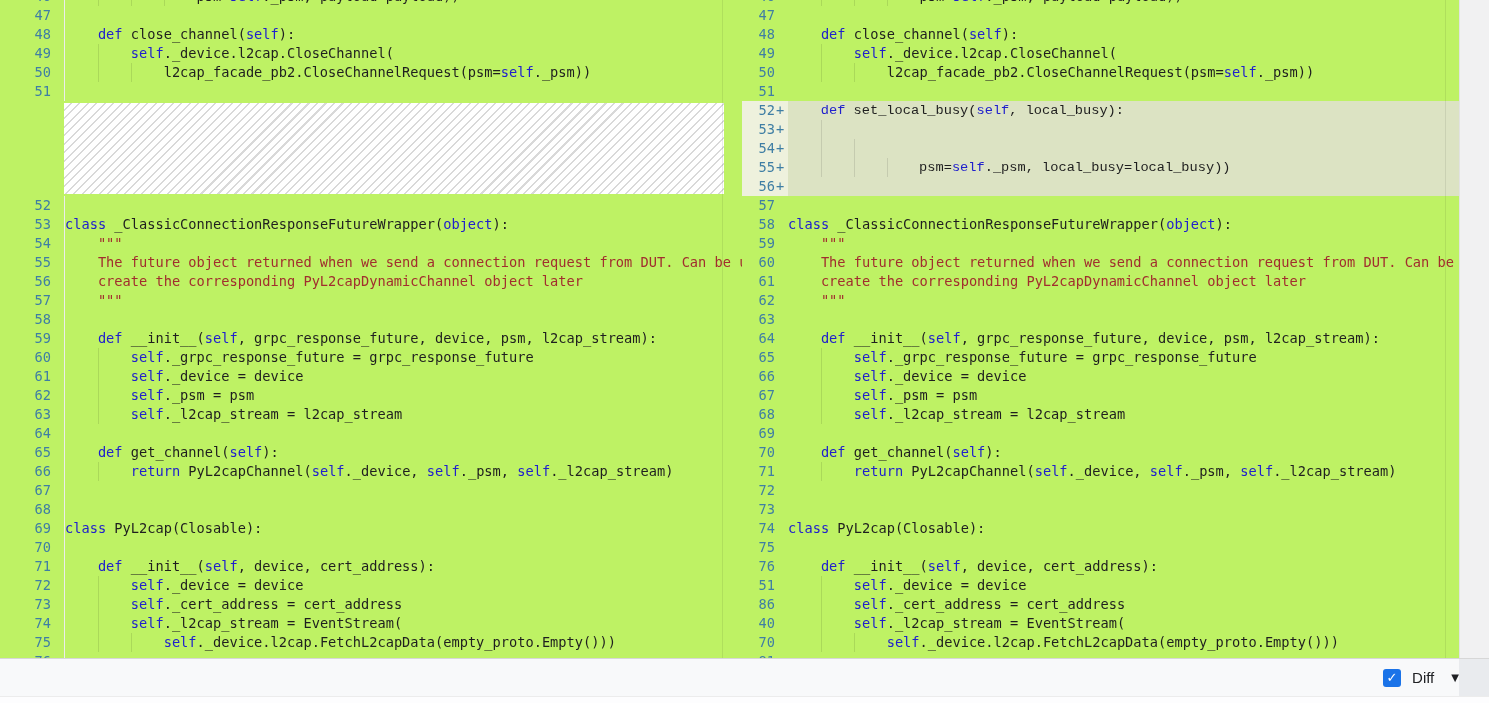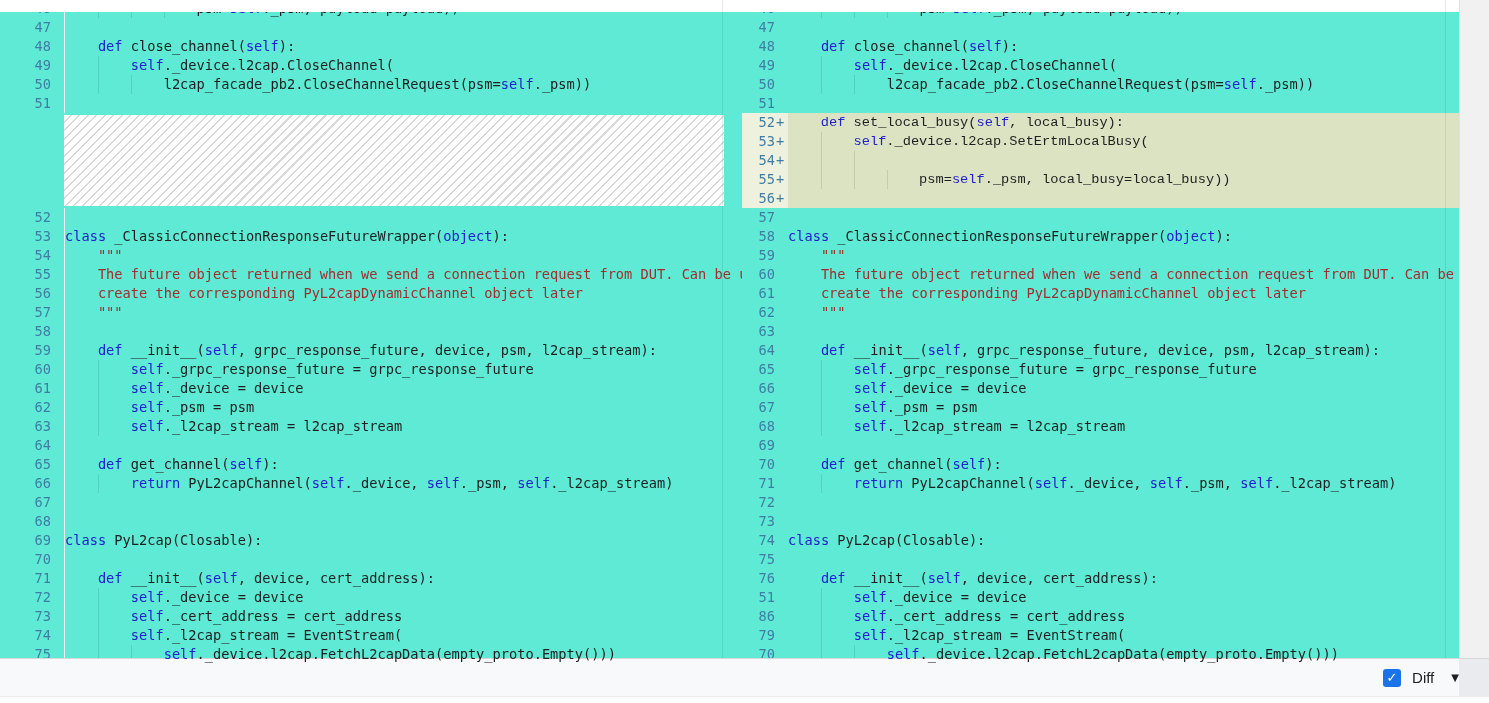--- a/index.html
+++ b/index.html
@@ -1,19 +1,19 @@
 <!DOCTYPE html>
 <html style="--keyword-color: #2020cc; --string-color: #a12e2e; --line-number-color: #3f7ea4; --added-line-bg: #dce3c3; --added-gutter-bg: #eef1dd; --checkbox-blue: #1a73e8;"><head>
 <meta charset="utf-8">
 <style>
   html,body{margin:0;padding:0;background:#fff;}
   .screen{position:relative;width:1489px;height:703px;background:#ffffff;overflow:hidden;
           font-family:"DejaVu Sans Mono","Liberation Mono",monospace;}
   
-  .pane{position:absolute;top:12px;height:658px;overflow:hidden;background:#5eead4;}
+  .pane{position:absolute;top:0;height:658px;overflow:hidden;background:#bef264;}
   .pane-left{left:0;width:742px;}
   .pane-right{left:742px;width:717px;}
   .rows{margin-top:-13px;}
   .row{display:flex;height:19px;line-height:19px;font-size:13.67px;}
   .gutter{flex:none;display:flex;color:var(--line-number-color);}
   .pane-left .gutter{width:64px;border-right:1px solid #ececec;}
   .pane-right .gutter{width:46px;}
   .lnum{flex:1;text-align:right;}
   .lmark{width:12px;padding-left:1px;}
   .codecell{flex:1;position:relative;color:#1f1f1f;}
@@ -324,21 +324,21 @@
             <span class="lnum">52</span>
             <span class="lmark">+</span>
           </div>
           <div class="codecell"><span class="codetext">    <span class="kw">def</span> set_local_busy(<span class="kw">self</span>, local_busy):</span></div>
         </div>
         <div class="row added">
           <div class="gutter">
             <span class="lnum">53</span>
             <span class="lmark">+</span>
           </div>
-          <div class="codecell"><i class="guide" style="left:32.92px"></i><span class="codetext">        <span class="kw">self</span>._device.l2cap.SetErtmLocalBusy(</span></div>
+          <div class="codecell"><i class="guide" style="left:32.92px"></i></div>
         </div>
         <div class="row added">
           <div class="gutter">
             <span class="lnum">54</span>
             <span class="lmark">+</span>
           </div>
           <div class="codecell"><i class="guide" style="left:32.92px"></i><i class="guide" style="left:65.84px"></i></div>
         </div>
         <div class="row added">
           <div class="gutter">
@@ -503,21 +503,21 @@
         </div>
         <div class="row">
           <div class="gutter">
             <span class="lnum">86</span>
             <span class="lmark"></span>
           </div>
           <div class="codecell"><i class="guide" style="left:32.92px"></i><span class="codetext">        <span class="kw">self</span>._cert_address = cert_address</span></div>
         </div>
         <div class="row">
           <div class="gutter">
-            <span class="lnum">79</span>
+            <span class="lnum">40</span>
             <span class="lmark"></span>
           </div>
           <div class="codecell"><i class="guide" style="left:32.92px"></i><span class="codetext">        <span class="kw">self</span>._l2cap_stream = EventStream(</span></div>
         </div>
         <div class="row">
           <div class="gutter">
             <span class="lnum">70</span>
             <span class="lmark"></span>
           </div>
           <div class="codecell"><i class="guide" style="left:32.92px"></i><i class="guide" style="left:65.84px"></i><span class="codetext">            <span class="kw">self</span>._device.l2cap.FetchL2capData(empty_proto.Empty()))</span></div>

